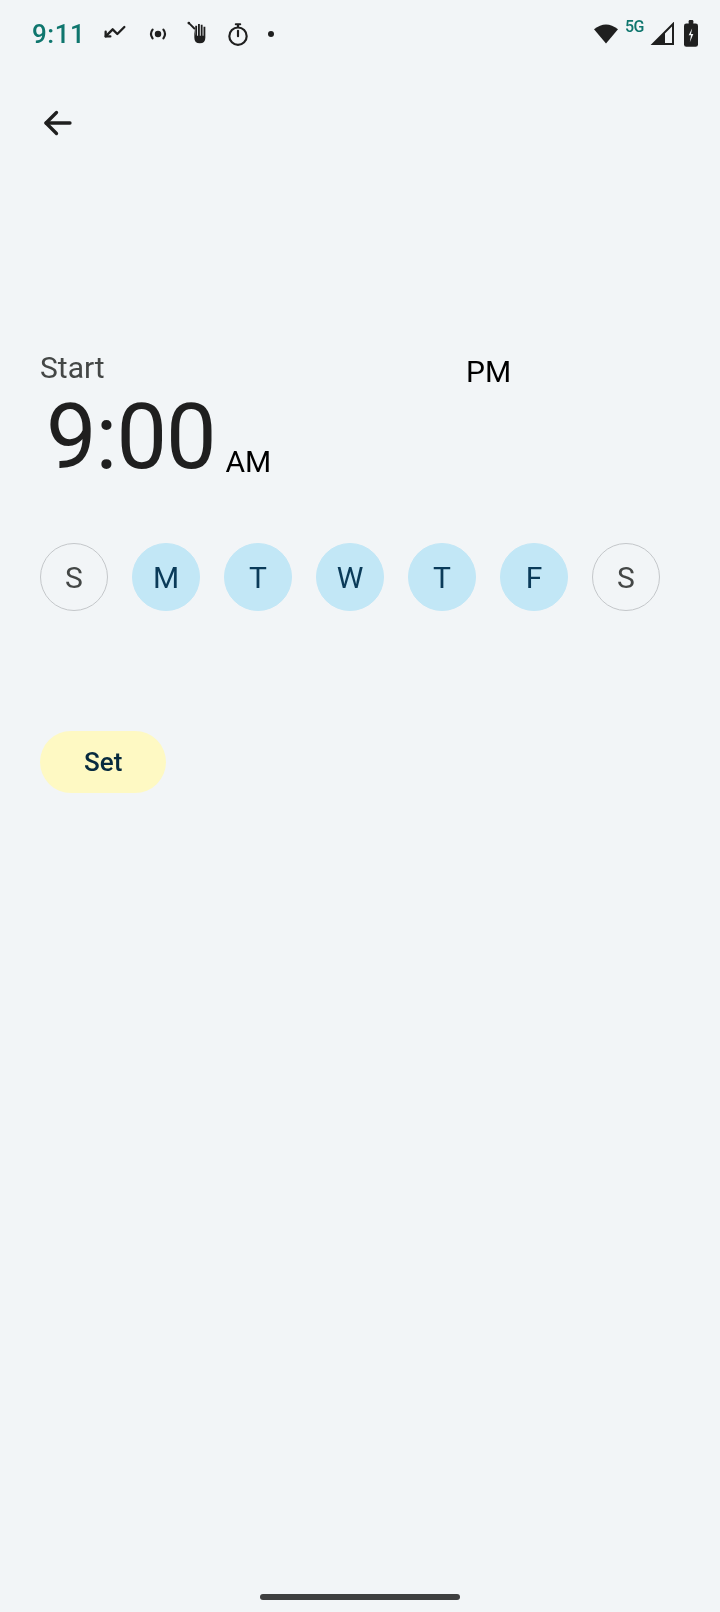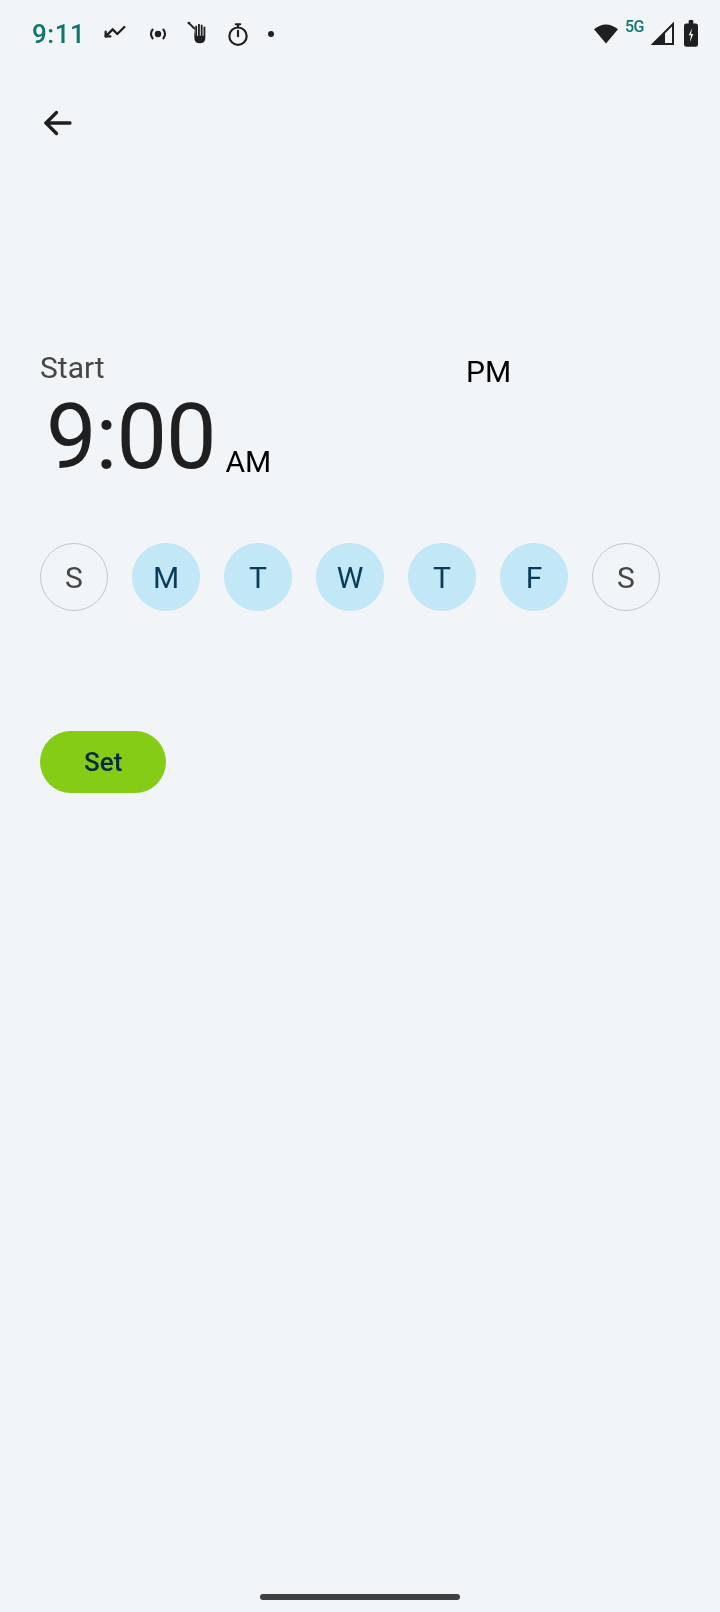--- a/index.html
+++ b/index.html
@@ -151,21 +151,21 @@
     .day-chip.selected {
       background: #c2e7f6;
       border: 1.5px solid #c2e7f6;
       color: #0a3b59;
     }
     
     .set-button {
       margin-top: 120px;
       height: 62px;
       padding: 0 44px;
-      background: #84cc16;
+      background: #fef9c3;
       border: none;
       border-radius: 32px;
       font-size: 26px;
       font-weight: 500;
       color: #072a3f;
       cursor: pointer;
       display: inline-flex;
       align-items: center;
       justify-content: center;
     }

